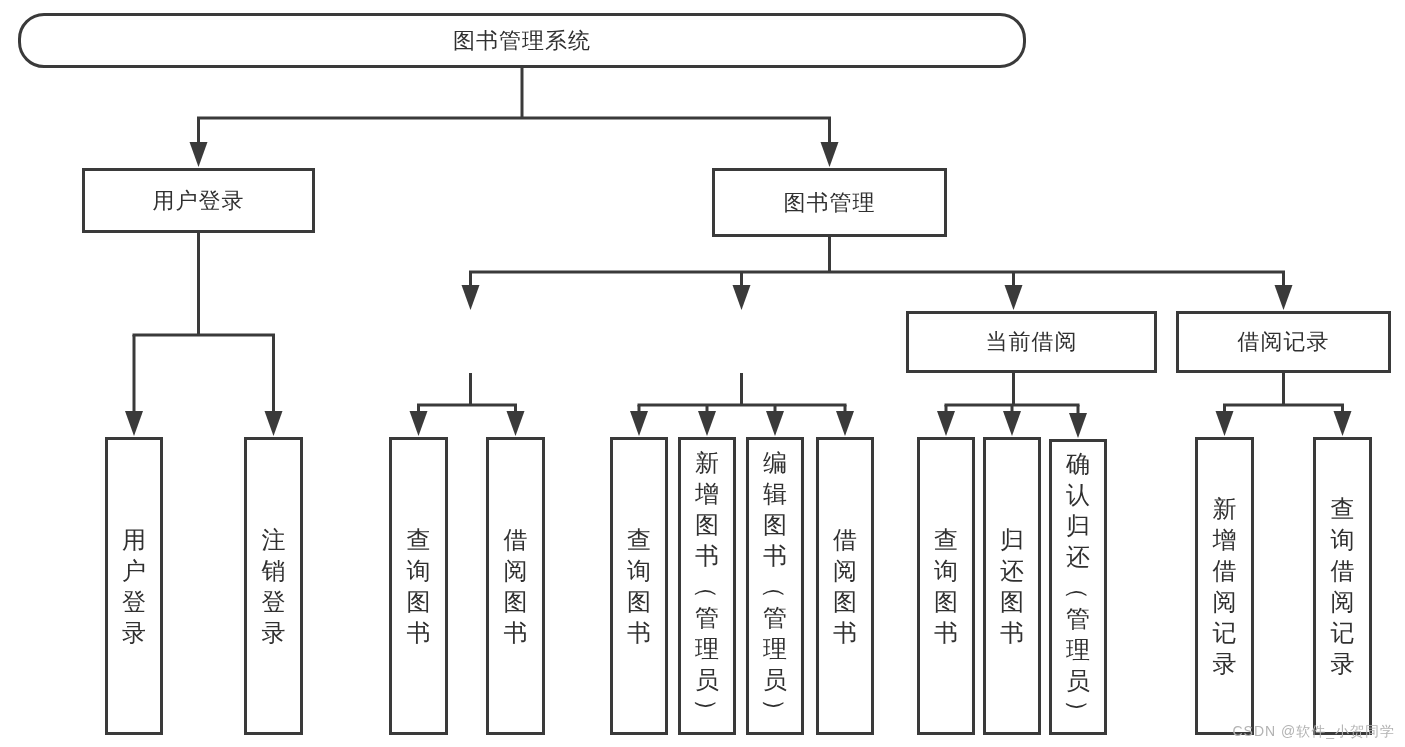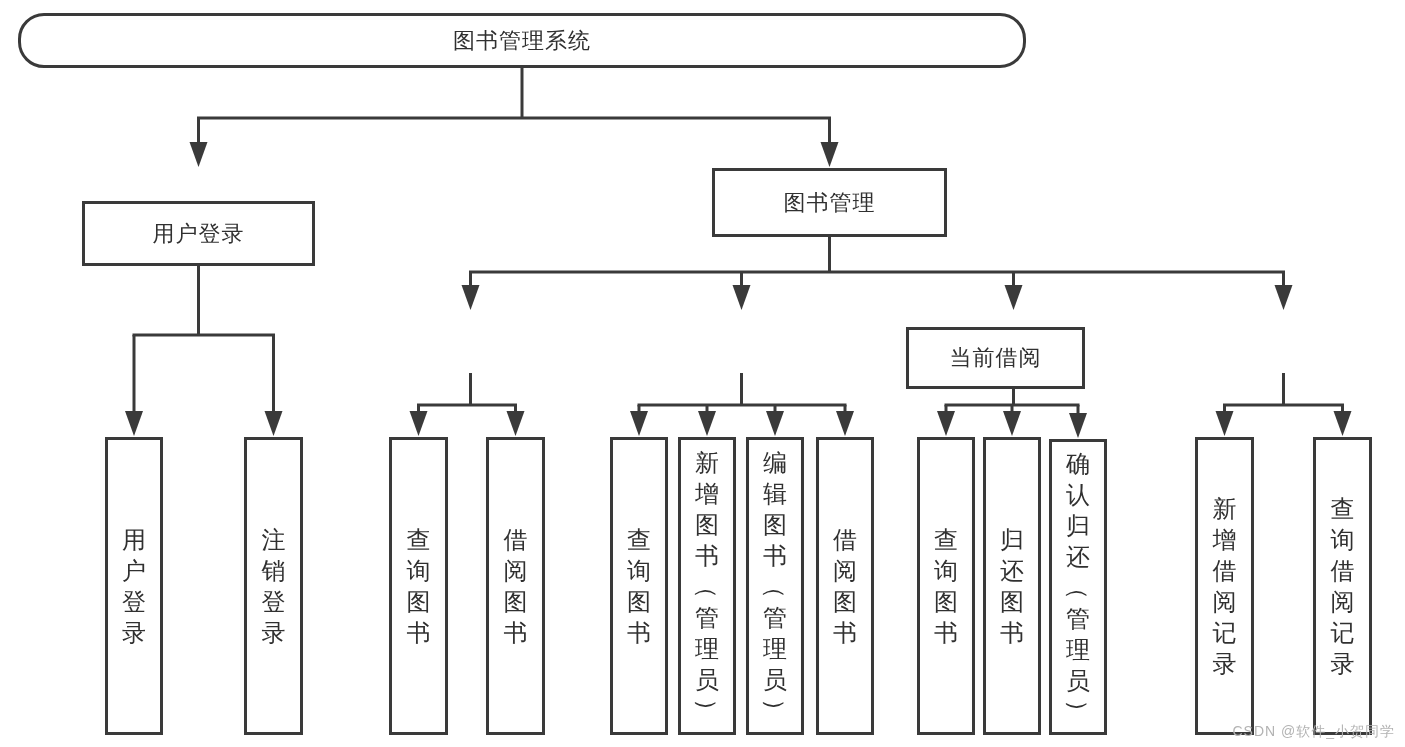--- a/index.html
+++ b/index.html
@@ -117,23 +117,24 @@
       <polygon points="1069,413 1087,413 1078,438"></polygon>
       <line x1="1283.5" y1="373" x2="1283.5" y2="405"></line>
       <line x1="1223" y1="405" x2="1344" y2="405"></line>
       <line x1="1224.5" y1="405" x2="1224.5" y2="419"></line>
       <polygon points="1215.5,411 1233.5,411 1224.5,436"></polygon>
       <line x1="1342.5" y1="405" x2="1342.5" y2="419"></line>
       <polygon points="1333.5,411 1351.5,411 1342.5,436"></polygon>
     </svg>
   <div id="watermark">CSDN @软件_小贺同学</div>
 <div class="node h" style="left: 18px; top: 13px; width: 1008px; height: 55px; border-radius: 26px;">图书管理系统</div>
-    <div class="node h" style="left: 82px; top: 168px; width: 233px; height: 65px; margin-top: 33px;">用户登录</div>
+    <div class="node h" style="left: 82px; top: 168px; width: 233px; height: 65px;">用户登录</div>
     <div class="node h" style="left: 712px; top: 168px; width: 235px; height: 69px;">图书管理</div>
-    <div class="node h" style="left: 906px; top: 311px; width: 179px; height: 62px; margin-top: 16px;">当前借阅</div>
+    <div class="node h" style="left: 906px; top: 311px; width: 251px; height: 62px;">当前借阅</div>
+    <div class="node h" style="left: 1176px; top: 311px; width: 215px; height: 62px;">借阅记录</div>
     <div class="node v" style="left: 105px; top: 437px; width: 58px; height: 298px;">
       <span>用</span>
       <span>户</span>
       <span>登</span>
       <span>录</span>
     </div>
     <div class="node v" style="left: 244px; top: 437px; width: 59px; height: 298px;">
       <span>注</span>
       <span>销</span>
       <span>登</span>

